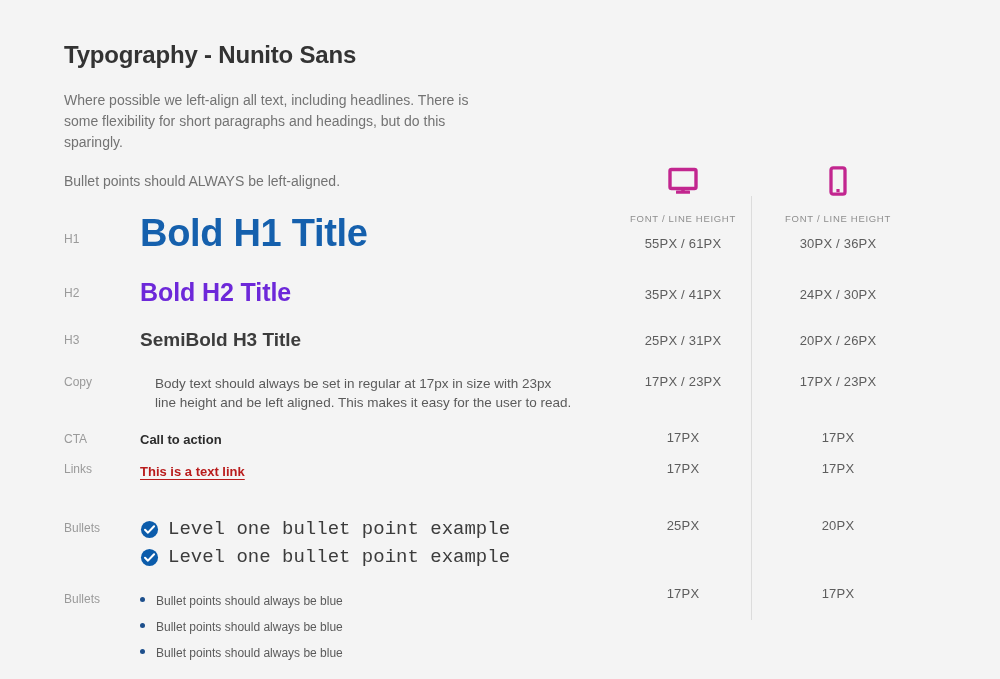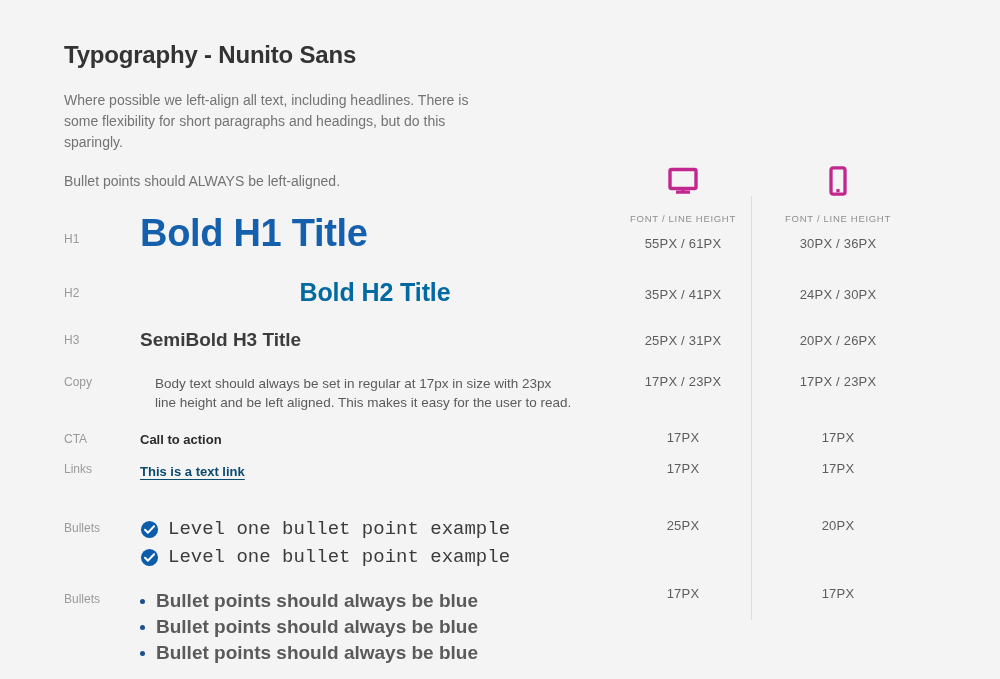--- a/index.html
+++ b/index.html
@@ -128,25 +128,24 @@
     font-size: 38px;
     font-weight: bold;
     color: #1560ad;
     line-height: 42px;
     letter-spacing: -0.3px;
     margin: 0;
   }
   .s-h2 {
     font-size: 25px;
     font-weight: bold;
-    color: #0369a1;
+    color: #6d28d9;
     line-height: 30px;
     letter-spacing: -0.1px;
     margin: 0;
-    text-align: center;
   }
   .s-h3 {
     font-size: 19px;
     font-weight: 600;
     color: #3c3c3c;
     line-height: 24px;
     margin: 0;
   }
   .s-copy {
     font-size: 13.5px;
@@ -157,21 +156,21 @@
   }
   .s-cta {
     font-size: 13px;
     font-weight: bold;
     color: #2b2b2b;
     margin: 0;
   }
   .s-link {
     font-size: 13px;
     font-weight: bold;
-    color: #0c4a6e;
+    color: #b91c1c;
     text-decoration: underline;
     text-underline-offset: 3px;
     cursor: pointer;
     margin: 0;
     display: inline-block;
   }
 
   
   .check-list {
     list-style: none;
@@ -196,25 +195,24 @@
 
   
   .dot-list {
     list-style: none;
     margin: 0;
     padding: 0;
   }
   .dot-list li {
     display: flex;
     align-items: baseline;
-    font-size: 19px;
+    font-size: 12px;
     color: #5a5a5a;
     line-height: 20px;
     margin-bottom: 6px;
-    font-weight: bold;
   }
   .dot-icon {
     flex: 0 0 auto;
     width: 5px;
     height: 5px;
     border-radius: 50%;
     background: #1d4f8c;
     margin-right: 11px;
     position: relative;
     top: -3px;

